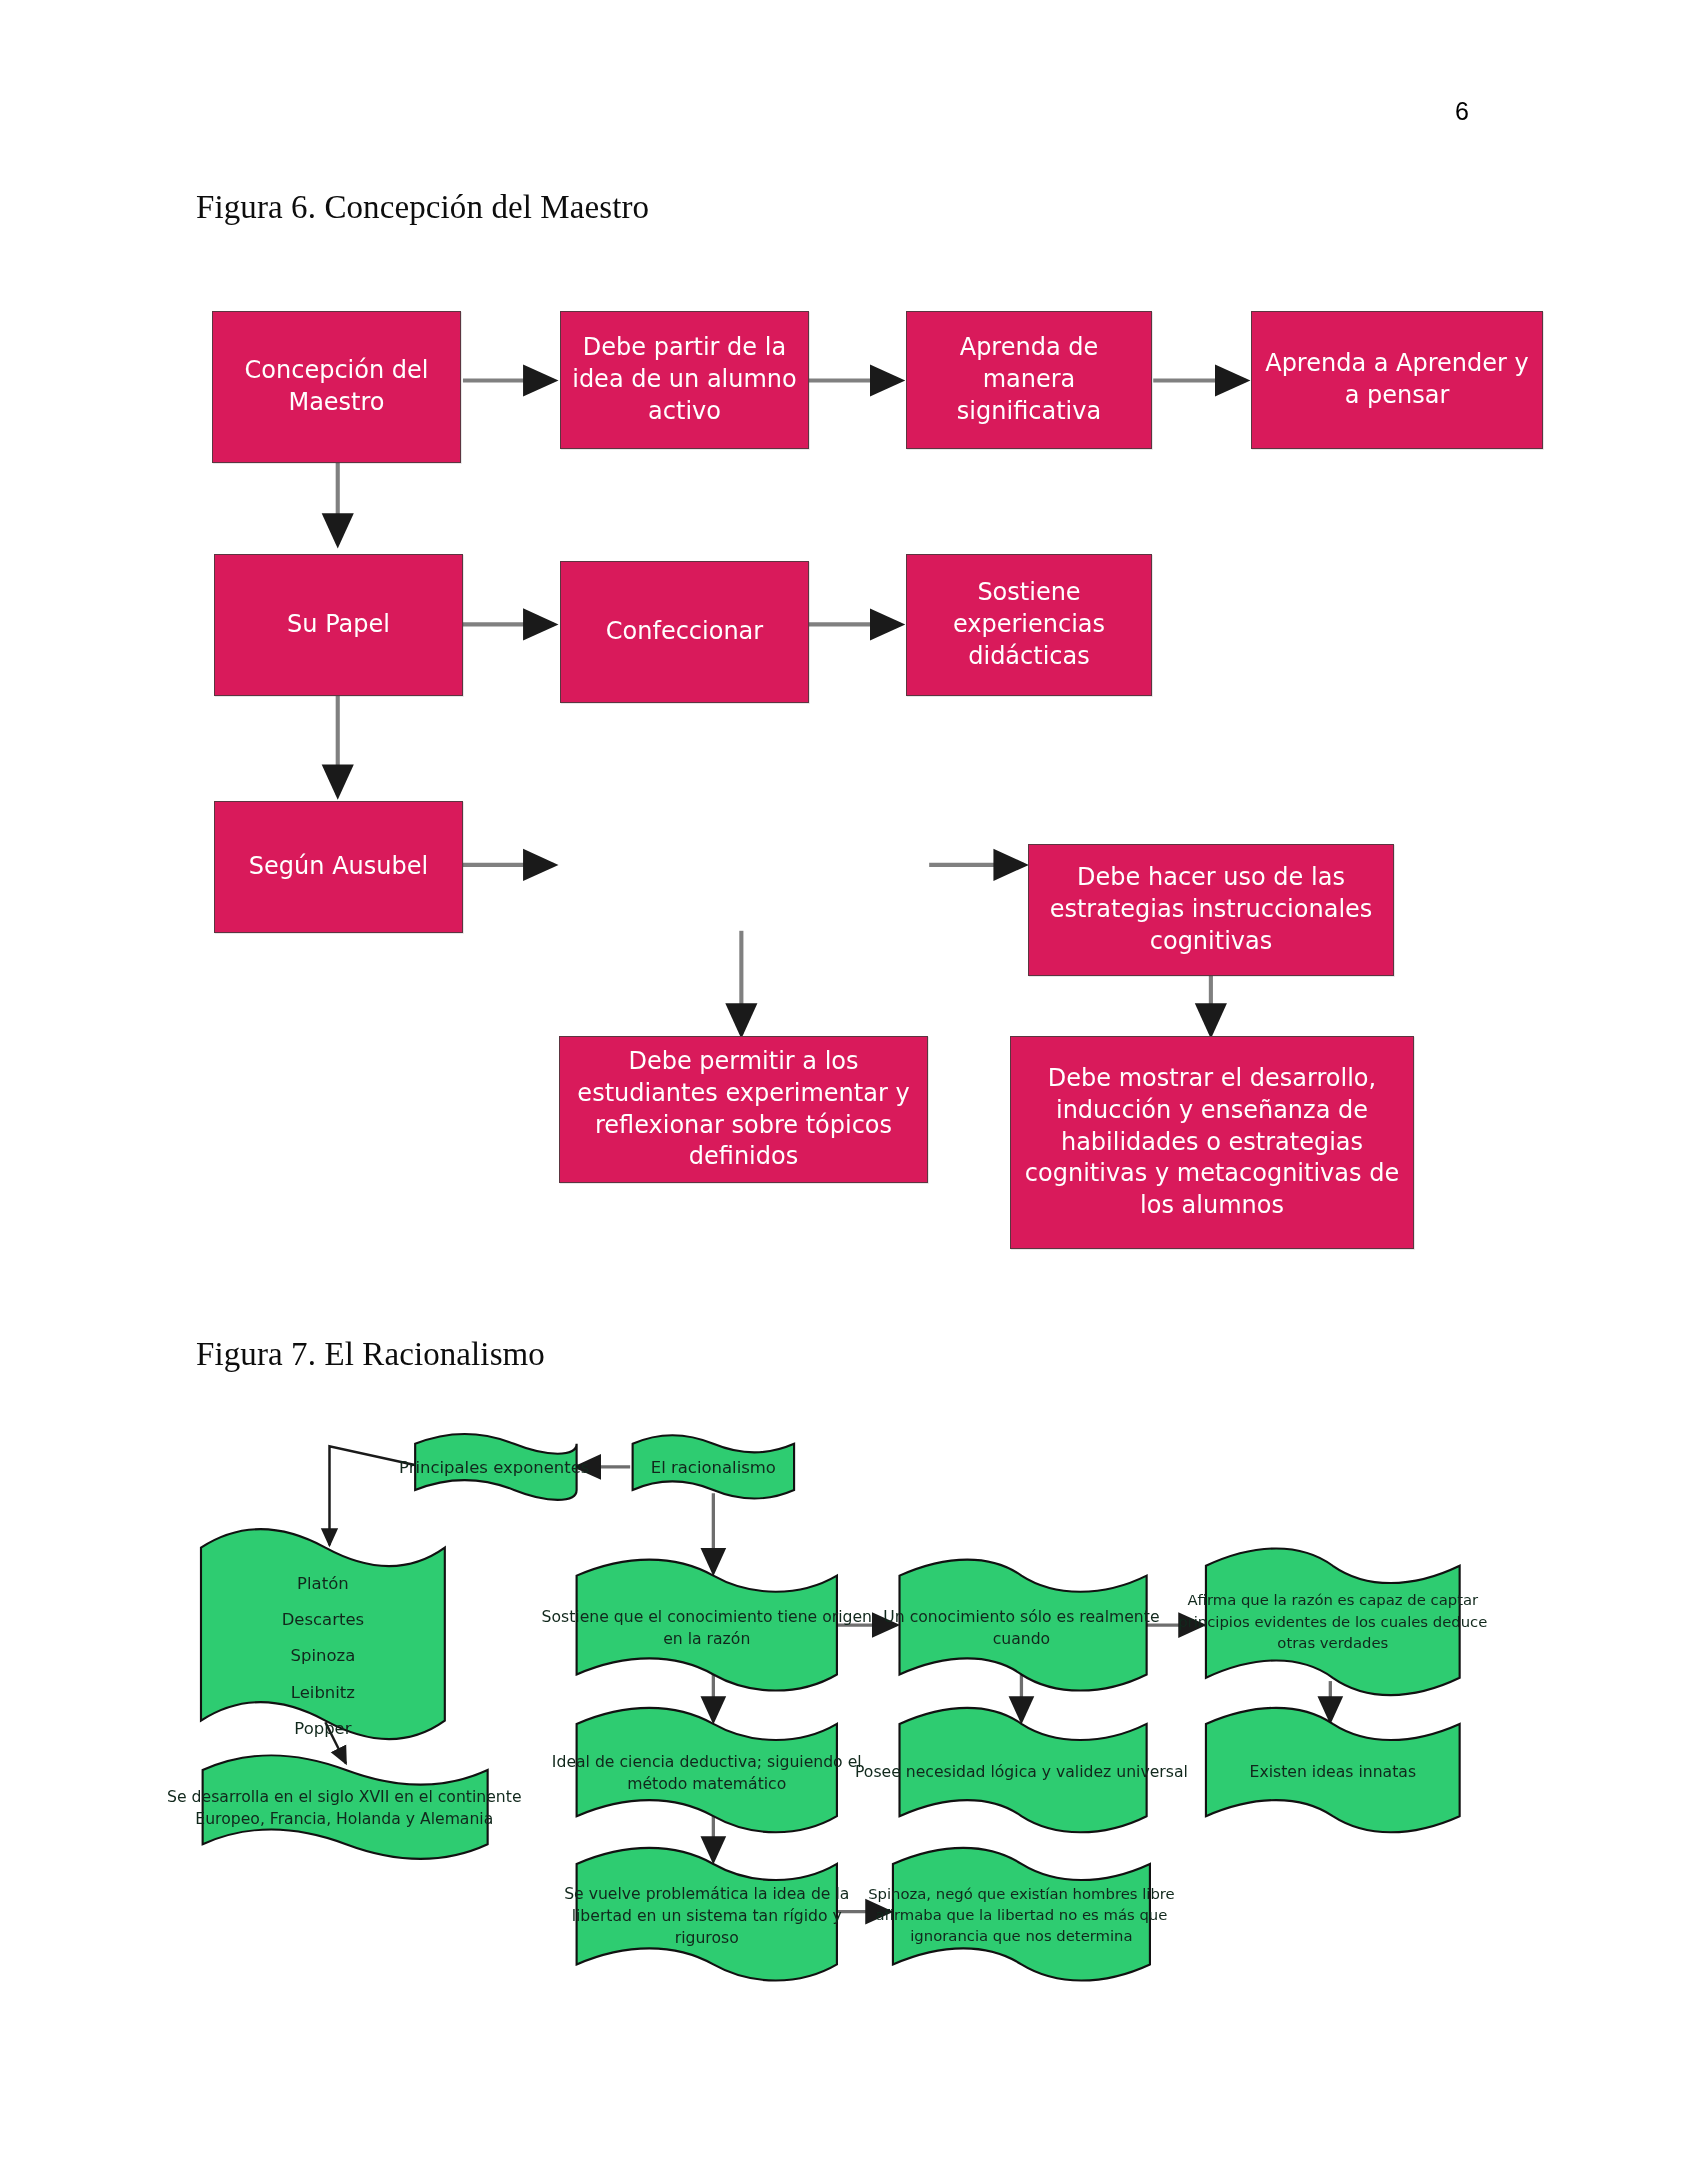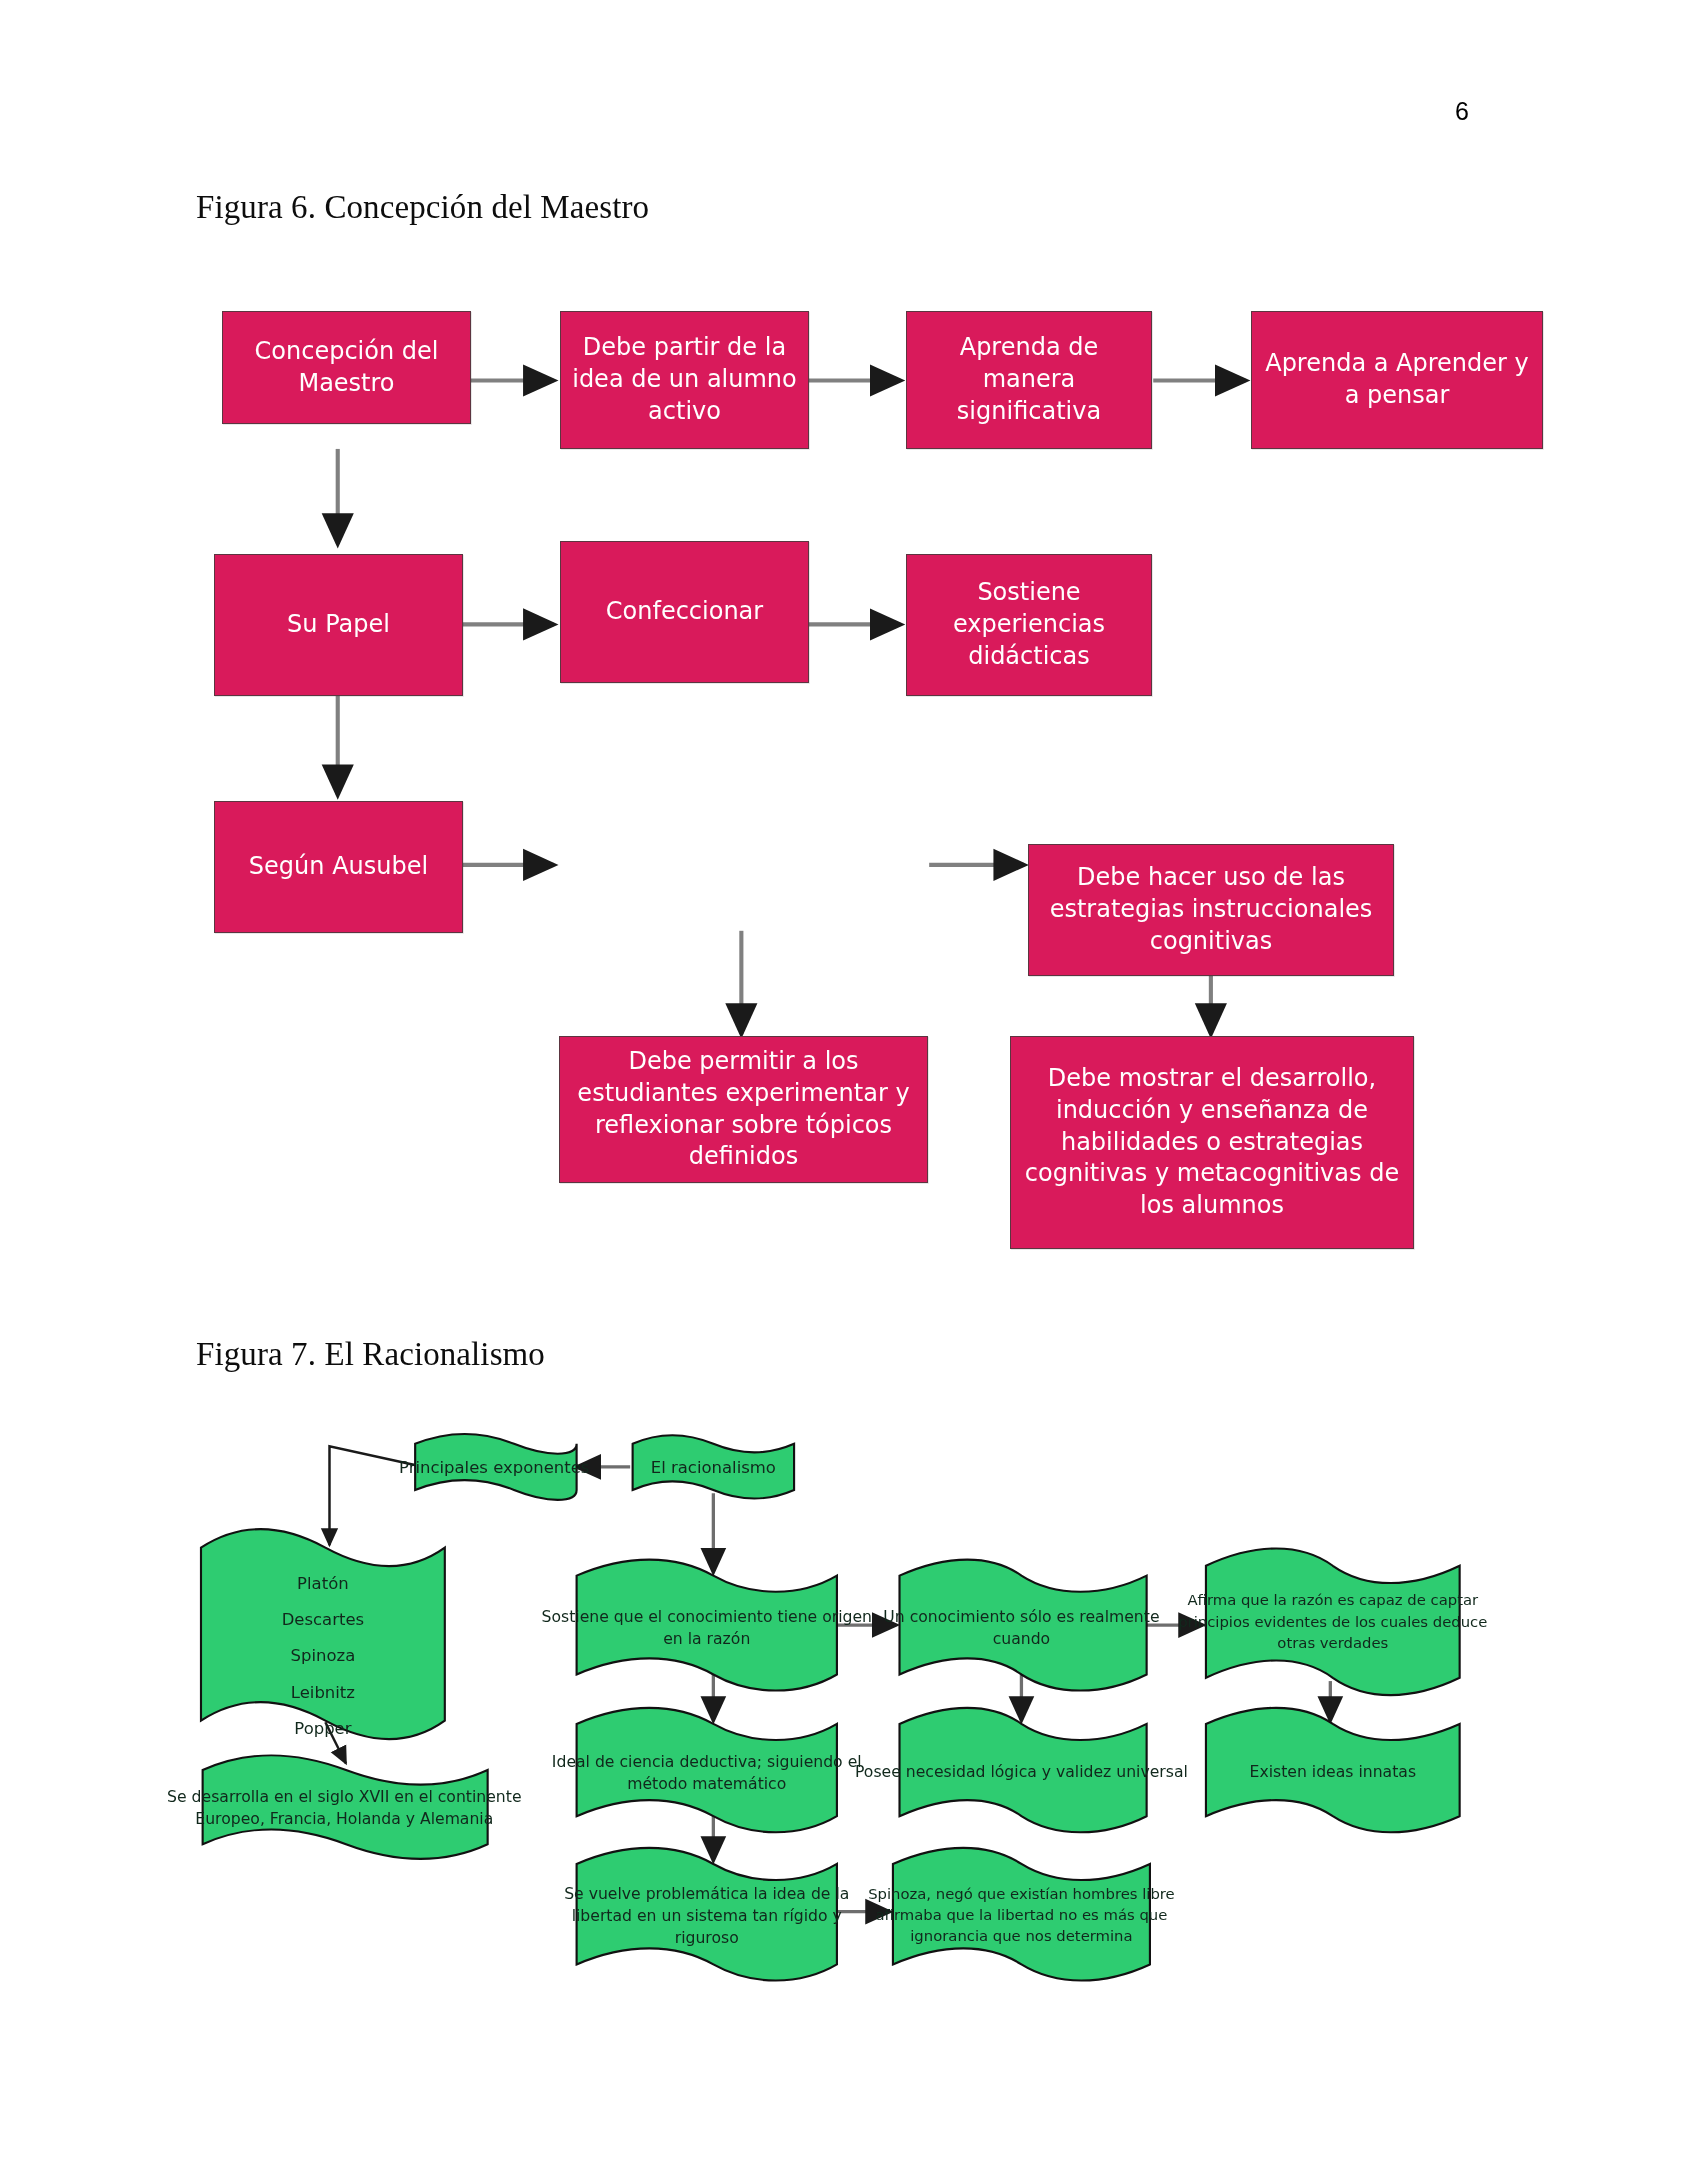--- a/index.html
+++ b/index.html
@@ -129,41 +129,41 @@
         <line x1="410" y1="845" x2="410" y2="965"></line>
 
         <line x1="562" y1="1050" x2="672" y2="1050"></line>
         <line x1="1128" y1="1050" x2="1243" y2="1050"></line>
 
         <line x1="900" y1="1130" x2="900" y2="1255"></line>
         <line x1="1470" y1="1130" x2="1470" y2="1255"></line>
       </g>
     </svg>
 
-    <div class="pk-box" style="left:222px; top:311px; width:249px; height:113px;">
+    <div class="pk-box" style="left:212px; top:311px; width:249px; height:152px;">
       <span>Concepción del Maestro</span>
     </div>
 
     <div class="pk-box" style="left:560px; top:311px; width:249px; height:138px;">
       <span>Debe partir de la idea de un alumno activo</span>
     </div>
 
     <div class="pk-box" style="left:906px; top:311px; width:246px; height:138px;">
       <span>Aprenda de manera significativa</span>
     </div>
 
     <div class="pk-box" style="left:1251px; top:311px; width:292px; height:138px;">
       <span>Aprenda a Aprender y a pensar</span>
     </div>
 
     <div class="pk-box" style="left:214px; top:554px; width:249px; height:142px;">
       <span>Su Papel</span>
     </div>
 
-    <div class="pk-box" style="left:560px; top:541px; width:249px; height:142px;">
+    <div class="pk-box" style="left:560px; top:561px; width:249px; height:142px;">
       <span>Confeccionar</span>
     </div>
 
     <div class="pk-box" style="left:906px; top:554px; width:246px; height:142px;">
       <span>Sostiene experiencias didácticas</span>
     </div>
 
     <div class="pk-box" style="left:214px; top:801px; width:249px; height:132px;">
       <span>Según Ausubel</span>
     </div>

